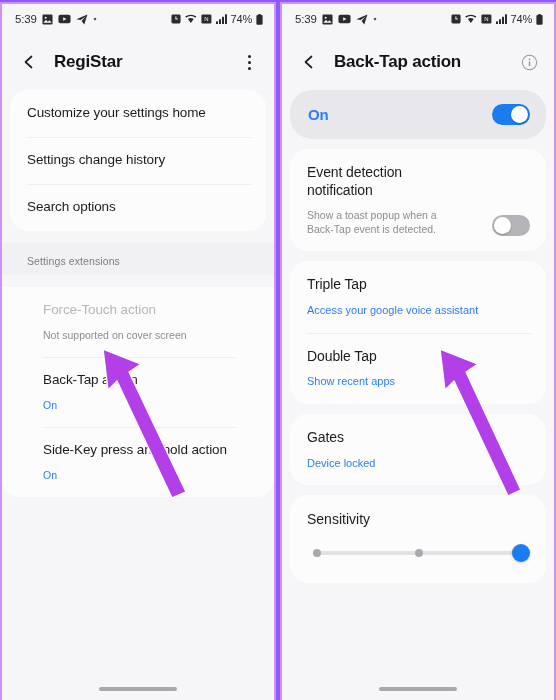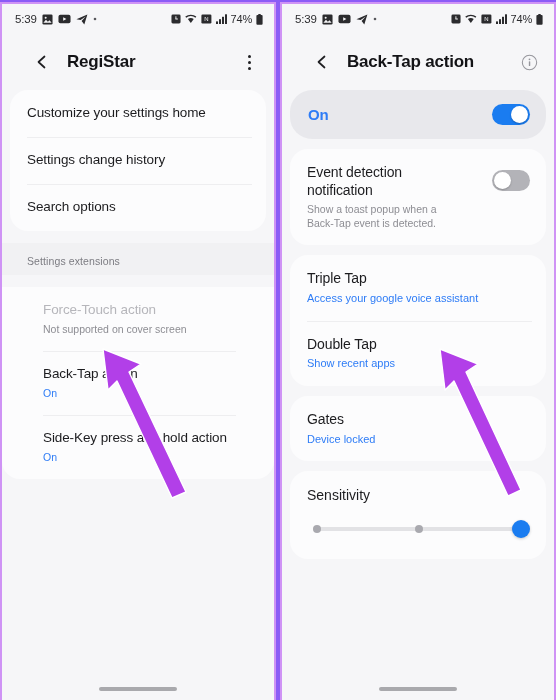--- a/index.html
+++ b/index.html
@@ -68,21 +68,20 @@
   .sicon { display:block; }
 
   
   .appbar {
     height: 56px;
     display: flex;
     align-items: center;
     padding: 0 12px 0 14px;
     box-sizing: border-box;
     background: #f6f6f8;
-    margin-left: 13px;
   }
   .back-btn {
     width: 26px; height: 26px;
     display: flex; align-items: center; justify-content: center;
     flex: 0 0 auto;
   }
   .title {
     font-size: 17px;
     font-weight: bold;
     color: #131316;
@@ -141,21 +140,21 @@
     font-size: 13.5px;
     color: #1c1c1f;
     letter-spacing: -0.1px;
     line-height: 1.25;
   }
   .row-title.dim { color: #b6b6bb; }
   .row-title.big { font-size: 14px; }
   .row-sub {
     font-size: 10.5px;
     color: #8d8d93;
-    margin-top: 3px;
+    margin-top: 9px;
     line-height: 1.35;
   }
   .row-sub.blue { color: #2e7cf6; font-size: 10.5px; }
   .row-sub.blue.bigger { font-size: 11px; }
 
   .section-label {
     font-size: 10.5px;
     color: #7c7c82;
     padding: 12px 17px 8px 17px;
     letter-spacing: 0.1px;
@@ -201,21 +200,21 @@
     width: 17px; height: 17px;
     border-radius: 50%;
     background: #ffffff;
     box-shadow: 0 1px 2px rgba(0,0,0,0.22);
   }
   .toggle.on .knob { right: 2px; }
   .toggle.off .knob { left: 2px; }
 
   .row-flex {
     display: flex;
-    align-items: flex-start;
+    align-items: flex-end;
     justify-content: space-between;
     gap: 26px;
   }
   .row-flex .texts { flex: 1 1 auto; }
   .row-flex .toggle { margin-top: 6px; }
 
   
   .slider-card {
     background: #fcfcfd;
     border-radius: 18px;

